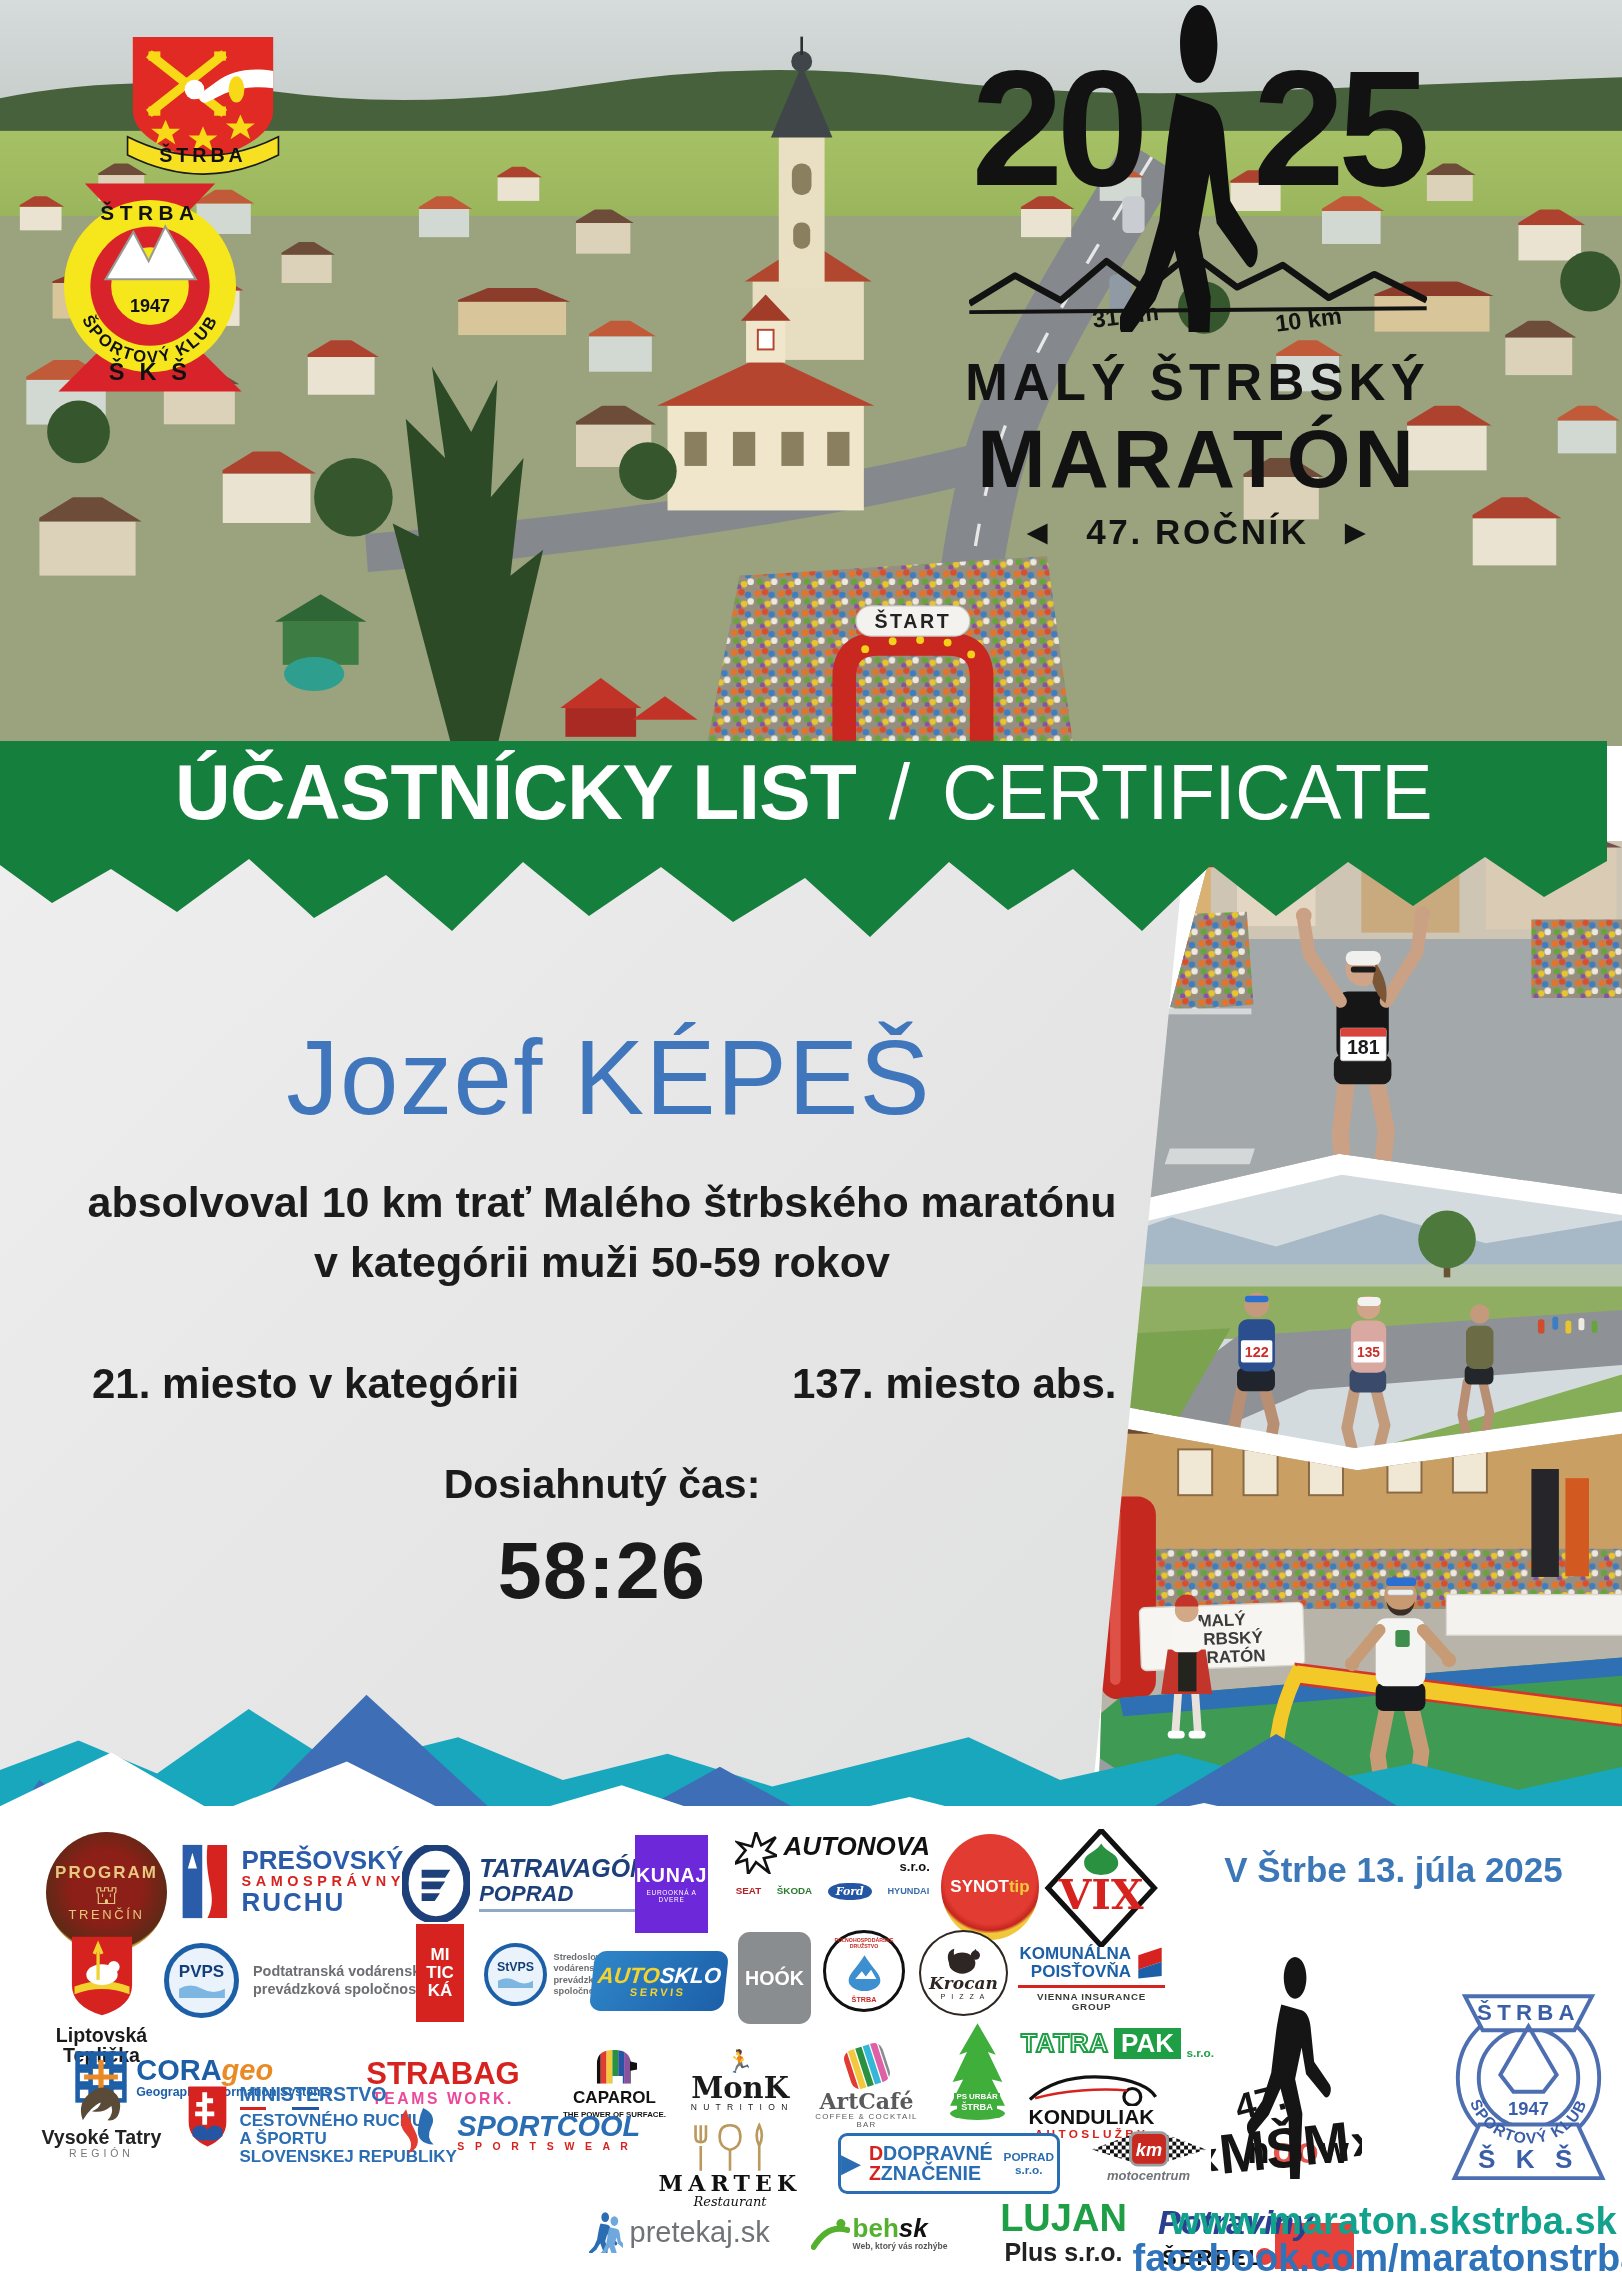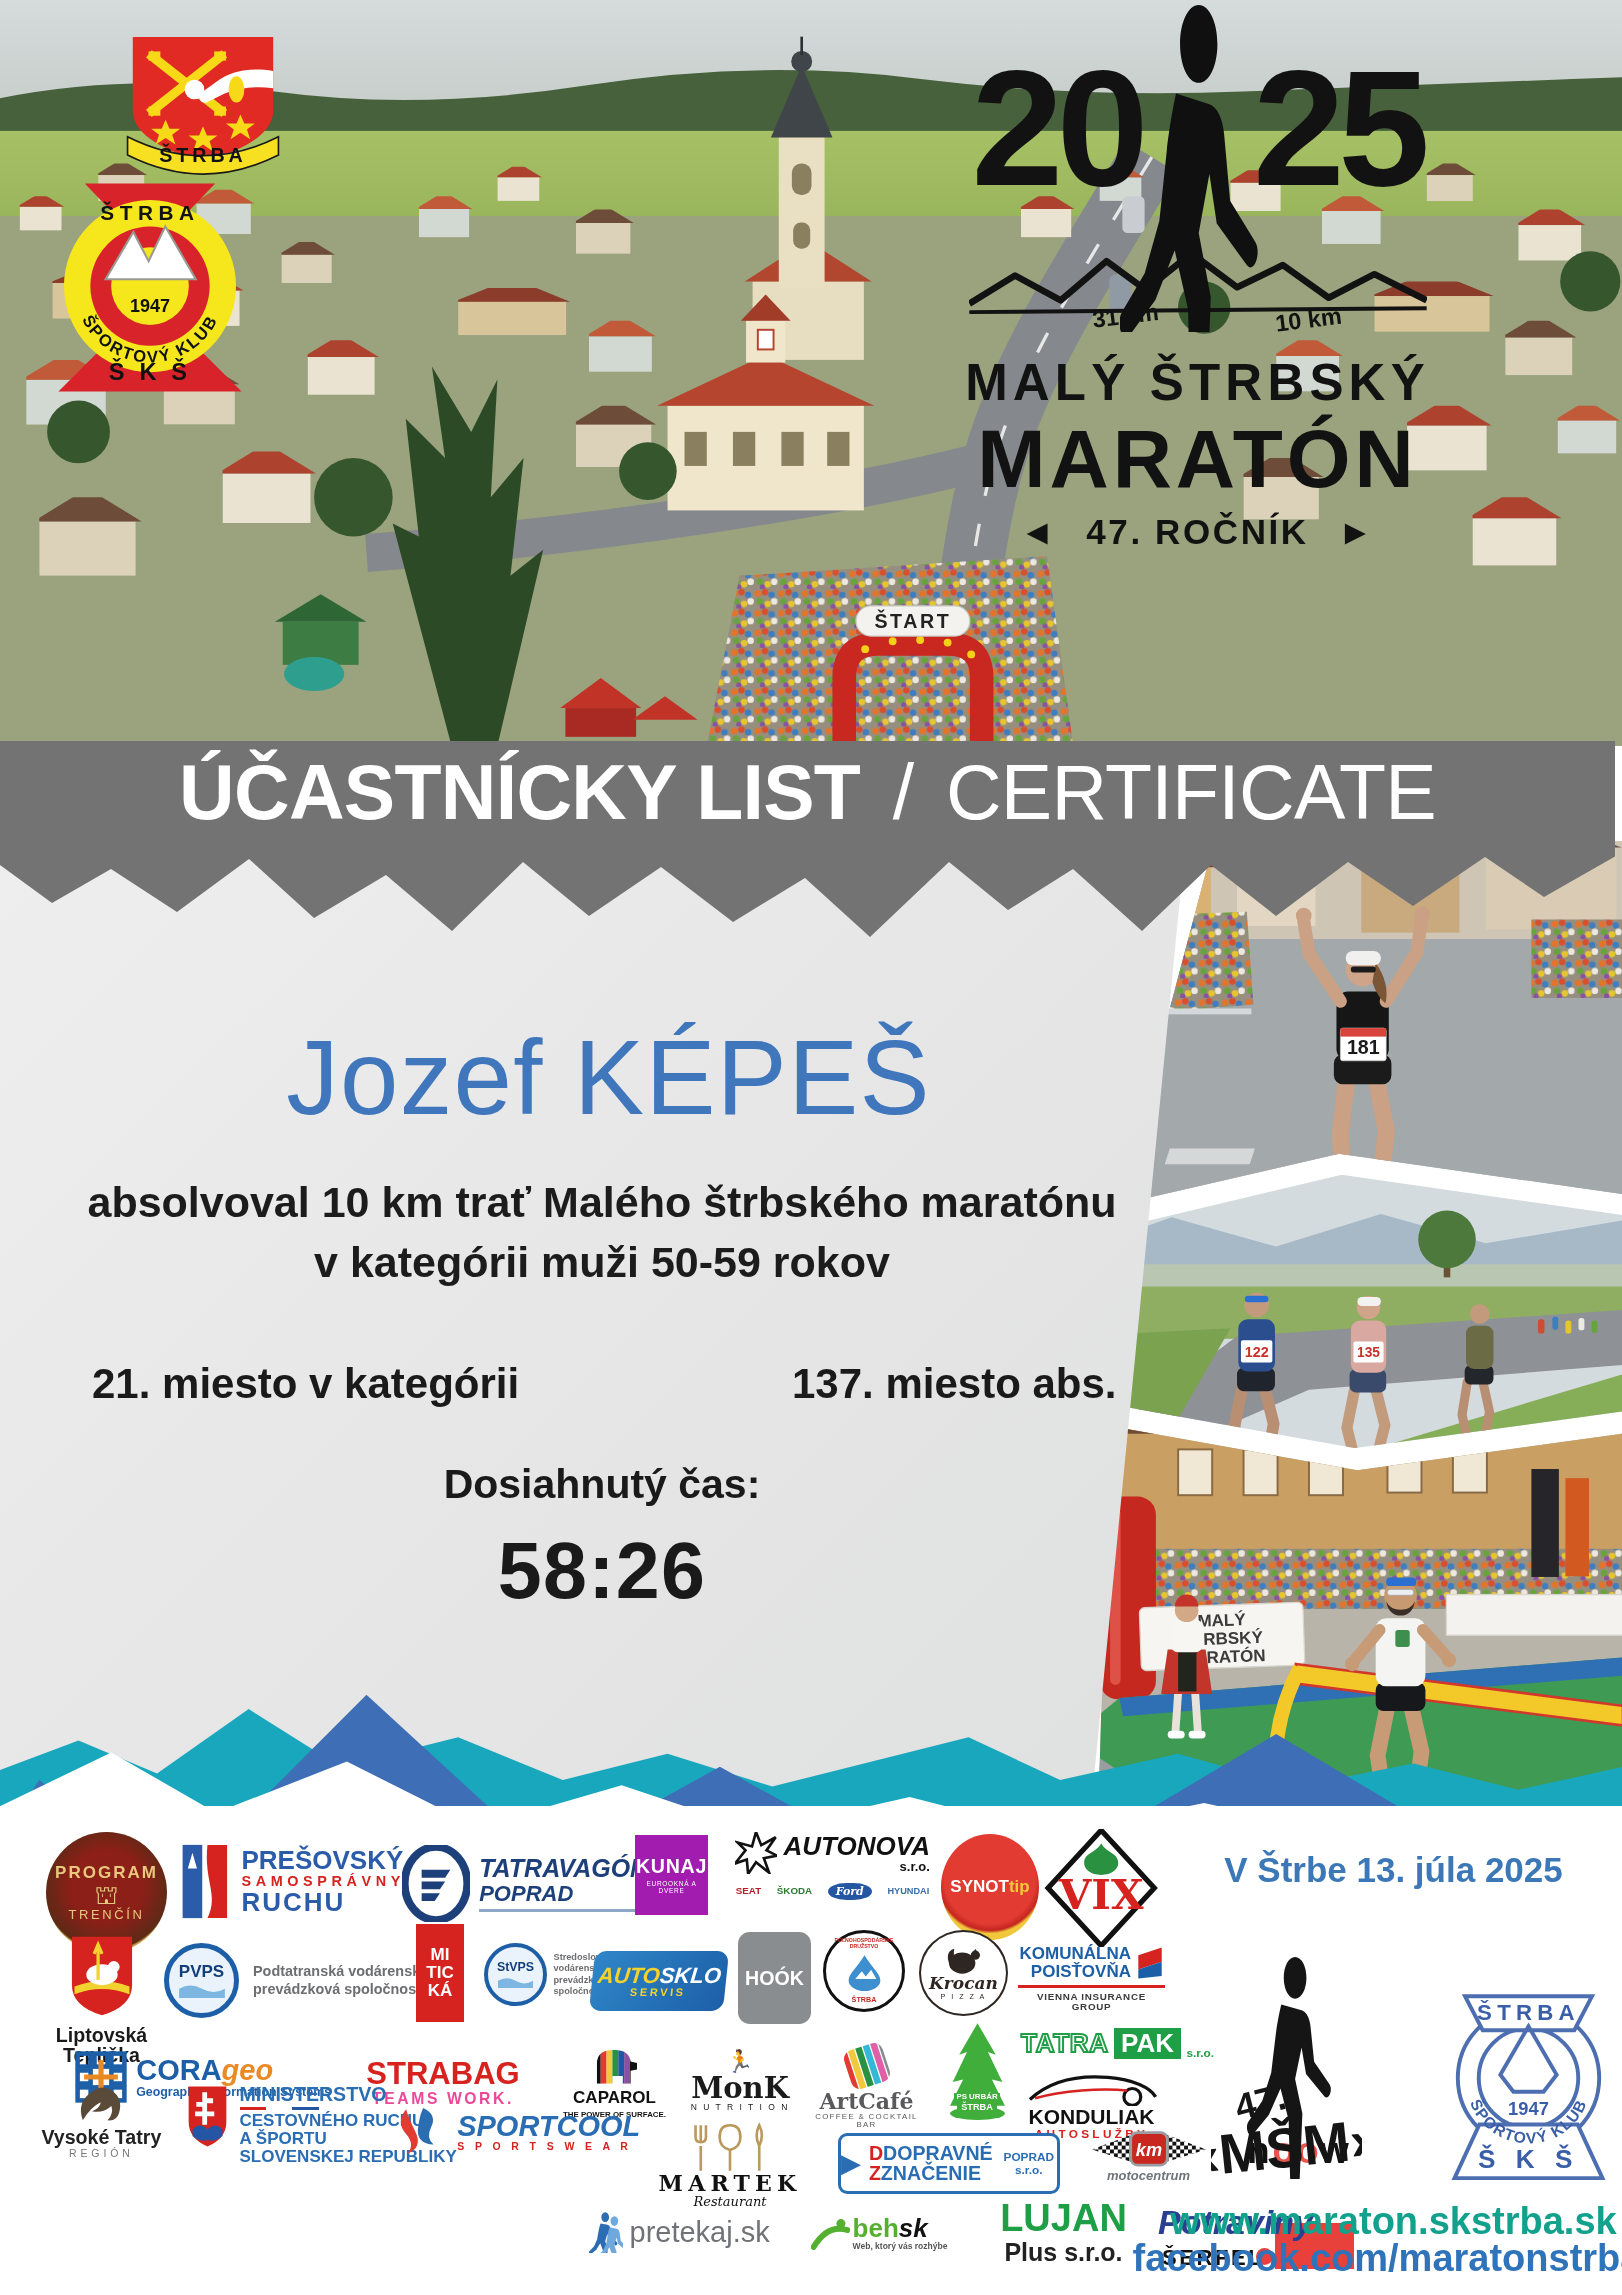--- a/index.html
+++ b/index.html
@@ -14,25 +14,25 @@
   
   #yblock{left:962px;top:26px;width:471px;height:543px;text-align:center;color:#121212;}
   #year-row{position:absolute;left:0;top:19.6px;width:471px;display:flex;justify-content:center;gap:111px;
             font-size:165px;font-weight:900;letter-spacing:-6.5px;line-height:1;}
   #runner-top{position:absolute;left:158px;top:-21px;width:157px;height:327px;}
   #ridge{position:absolute;left:6.5px;top:209px;width:458px;height:98px;}
   .ev1{position:absolute;left:0;top:327px;width:471px;font-size:51px;font-weight:900;letter-spacing:5.2px;}
   .ev2{position:absolute;left:0;top:386px;width:471px;font-size:82px;font-weight:900;letter-spacing:3.9px;}
   .ev3{position:absolute;left:0;top:486px;width:471px;font-size:35px;font-weight:900;letter-spacing:2.6px;}
   
-  #banner{left:0;top:741px;width:1607px;height:196px;background:#737373;z-index:6;
+  #banner{left:0;top:741px;width:1607px;height:196px;background:#15803d;z-index:6;
     clip-path:polygon(0 0,1623px 0,1623px 111px,1544px 156px,1485px 116px,1413px 165px,1348px 121px,
       1276px 175px,1211px 124px,1142px 190px,1073px 128px,1008px 169px,949px 121px,870px 196px,
       805px 137px,733px 181px,661px 126px,589px 175px,523px 121px,452px 190px,386px 134px,
-      314px 177px,249px 118px,177px 171px,111px 128px,52px 162px,0 124px);padding-left:8px;}
+      314px 177px,249px 118px,177px 171px,111px 128px,52px 162px,0 124px);}
   #banner-title{position:absolute;left:0;top:9.2px;width:100%;text-align:center;color:#ffffff;
     font-size:77px;line-height:1.1;letter-spacing:-0.7px;white-space:nowrap;}
   #banner-title .sk{font-weight:800;}
   #banner-title .sep{font-weight:400;margin:0 11.8px;}
   #banner-title .en{font-weight:400;}
   
   #photos{left:1080px;top:841px;width:543px;height:978px;z-index:2;}
   #graypanel{left:0;top:746px;width:1623px;height:1093px;z-index:3;
     background:linear-gradient(135deg,#efefef 0%,#e7e7e7 40%,#dcdddd 100%);
     clip-path:polygon(0 0,1247px 0,1184px 111px,1088px 1093px,0 1093px);}
@@ -50,21 +50,21 @@
   #sponsors{left:0;top:1806px;width:1623px;height:489px;background:#fff;z-index:8;}
   .sp{position:absolute;display:flex;flex-direction:column;align-items:center;justify-content:center;
       text-align:center;line-height:1.05;}
   .sprow{flex-direction:row;}
   .date-line{font-size:35px;font-weight:700;color:#3c77b8;}
   .www{font-size:38px;font-weight:700;color:#12a18c;}
   .fb{font-size:38px;font-weight:700;color:#2f73ba;}
   .support{font-size:19px;font-weight:700;color:#111;line-height:1.25;text-align:center;}
   
   .circle{border-radius:50%;}
-  .kunaj-box{background:#a21caf;color:#fff;width:73px;height:80px;display:flex;flex-direction:column;
+  .kunaj-box{background:#6d28d9;color:#fff;width:73px;height:98px;display:flex;flex-direction:column;
       align-items:center;justify-content:center;}
   .miticka-box{background:#d6231f;color:#fff;width:48px;height:98px;display:flex;flex-direction:column;
       align-items:center;justify-content:center;font-weight:700;}
   .hook-box{background:#8a8d8f;color:#fff;width:73px;height:92px;border-radius:11.8px;display:flex;
       align-items:center;justify-content:center;font-weight:800;}
   .stamp-blue{color:#3a5fa8;}
 </style>
 </head>
 <body>
 

